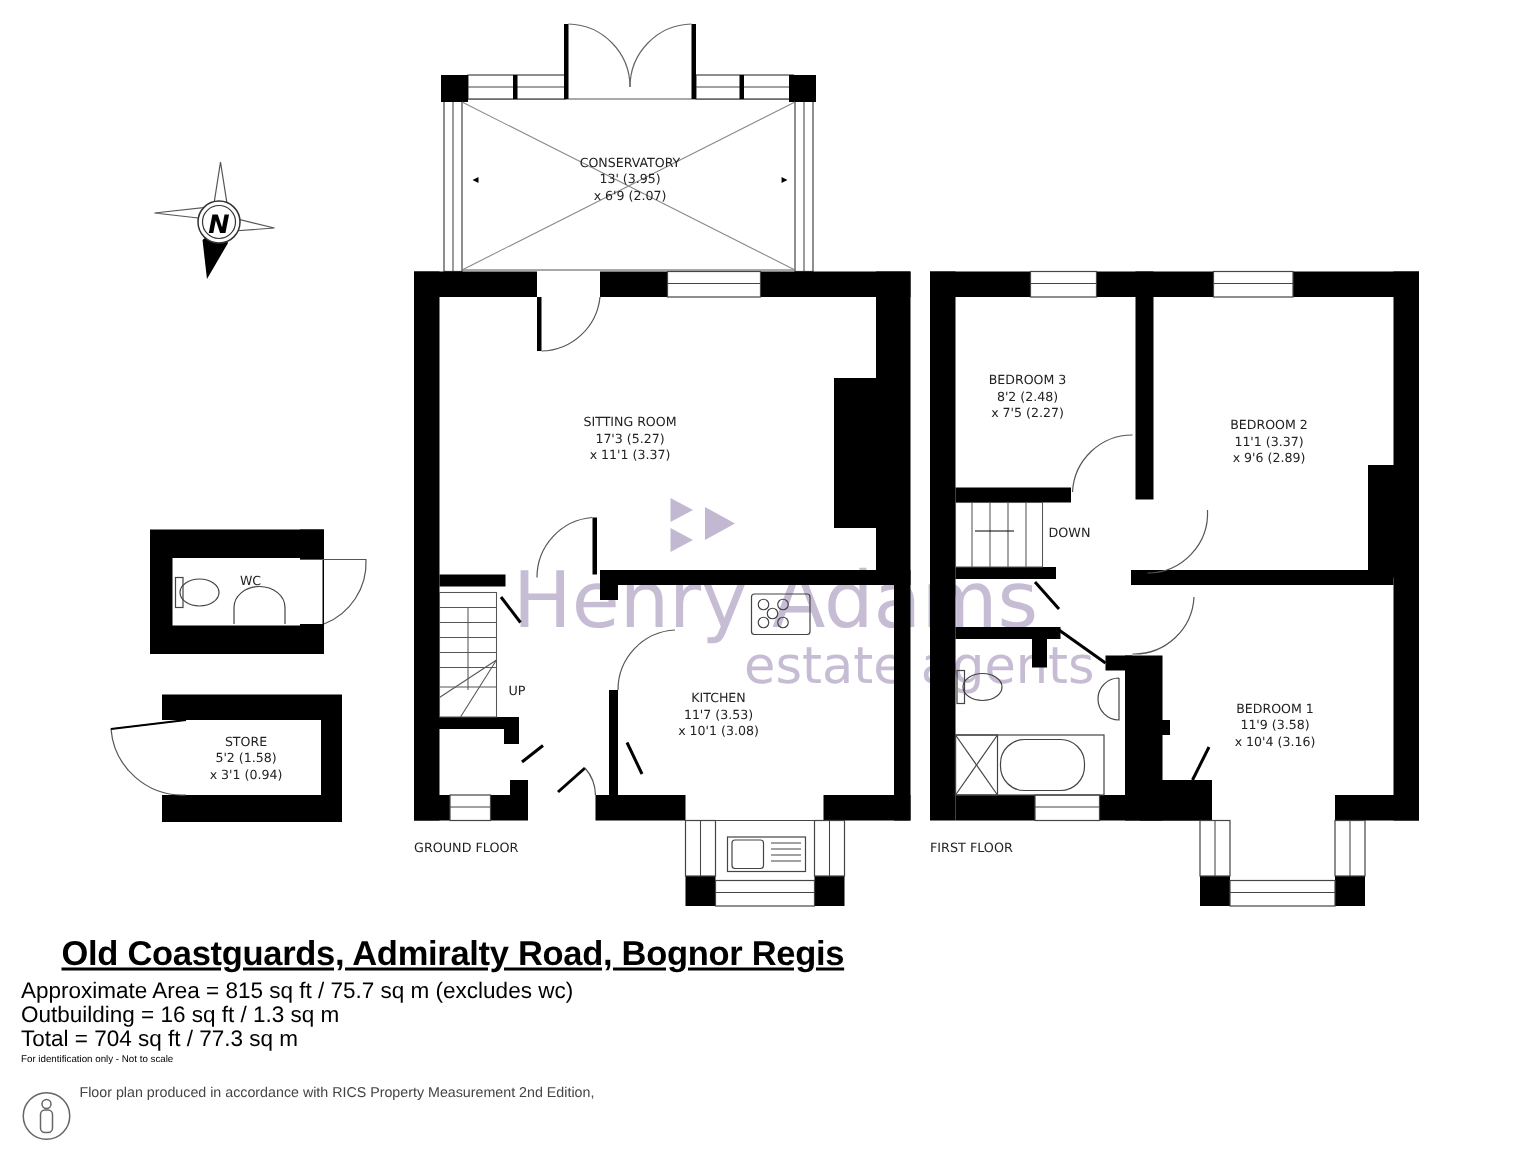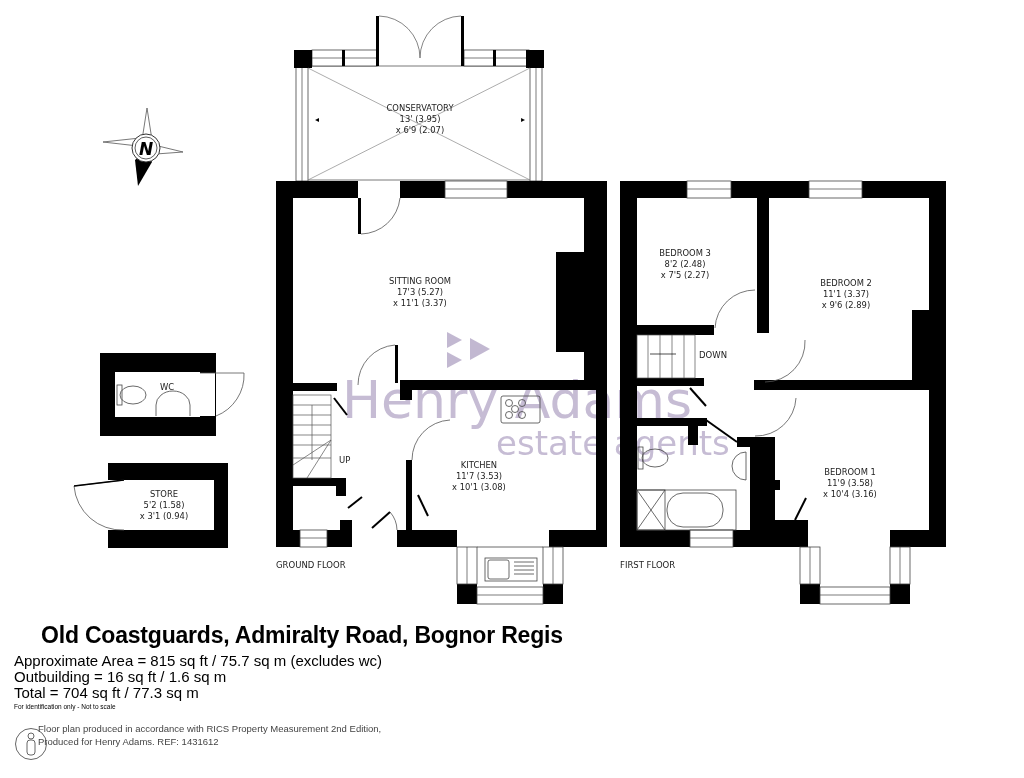--- a/index.html
+++ b/index.html
@@ -2,24 +2,24 @@
 <html><head>
 <meta charset="utf-8">
 <style>
   html, body { margin: 0; padding: 0; background: #ffffff; }
   body { width: 1024px; height: 778px; position: relative; overflow: hidden; font-family: "Liberation Sans", sans-serif; color: #000; }
   #plan { position: absolute; left: 0; top: 0; }
   .room-label { font-family: "DejaVu Sans", sans-serif; font-size: 8.4px; fill: #222; text-anchor: middle; }
   .floor-label { font-family: "DejaVu Sans", sans-serif; font-size: 8.5px; fill: #222; }
   .wm1 { font-family: "DejaVu Sans", sans-serif; font-size: 52px; fill: #b3a6c6; opacity: 0.75; }
   .wm2 { font-family: "DejaVu Sans", sans-serif; font-size: 34px; fill: #b3a6c6; opacity: 0.75; }
-  .title { position: absolute; left: 41px; top: 622px; font-size: 23px; font-weight: bold; letter-spacing: -0.2px; white-space: nowrap; }
+  .title { position: absolute; left: 41px; top: 622px; font-size: 23px; font-weight: bold; letter-spacing: -0.2px; white-space: nowrap; text-decoration: underline; }
   .area-line { font-size: 15px; white-space: nowrap; position: absolute; left: 14px; }
   .disclaimer { position: absolute; left: 14px; top: 703px; font-size: 6.5px; white-space: nowrap; }
-  .footer { position: absolute; left: 38px; top: 723px; font-size: 9.5px; color: #444; line-height: 12.5px; }
+  .footer { position: absolute; left: 53px; top: 723px; font-size: 9.5px; color: #444; line-height: 12.5px; }
   .footer span { display: block; white-space: nowrap; }
   .person-icon { position: absolute; left: 14px; top: 727px; }
 </style>
 </head>
 <body>
 
 <svg id="plan" width="1024" height="615" viewBox="0 0 1024 615">
 
   <g>
     <polygon points="147,108 152,140 147,150 142,140" fill="#fff" stroke="#555" stroke-width="0.8"></polygon>
@@ -262,25 +262,24 @@
     <path d="M124,480 L74,486 A48,48 0 0 0 124,530" fill="none" stroke="#555" stroke-width="0.8"></path>
     <line x1="74" y1="486" x2="124" y2="480" stroke="#000" stroke-width="1.5"></line>
     <text class="room-label" x="164" y="497">STORE</text>
     <text class="room-label" x="164" y="508">5'2 (1.58)</text>
     <text class="room-label" x="164" y="519">x 3'1 (0.94)</text>
   </g>
 </svg>
 
 <div class="title">Old Coastguards, Admiralty Road, Bognor Regis</div>
 <div class="area-line" style="top:652px">Approximate Area = 815 sq ft / 75.7 sq m (excludes wc)</div>
-<div class="area-line" style="top:668px">Outbuilding = 16 sq ft / 1.6 sq m</div>
+<div class="area-line" style="top:668px">Outbuilding = 16 sq ft / 1.3 sq m</div>
 <div class="area-line" style="top:684px">Total = 704 sq ft / 77.3 sq m</div>
 <div class="disclaimer">For identification only - Not to scale</div>
 
 <svg class="person-icon" width="34" height="34" viewBox="0 0 34 34">
   <circle cx="17" cy="17" r="15.5" fill="none" stroke="#666" stroke-width="1"></circle>
   <circle cx="17" cy="9" r="3" fill="none" stroke="#666" stroke-width="1"></circle>
   <rect x="13" y="13" width="8" height="15" rx="3" fill="none" stroke="#666" stroke-width="1"></rect>
 </svg>
 <div class="footer">
   <span>Floor plan produced in accordance with RICS Property Measurement 2nd Edition,</span>
-  <span>Produced for Henry Adams.   REF: 1431612</span>
 </div>
 
 </body></html>

